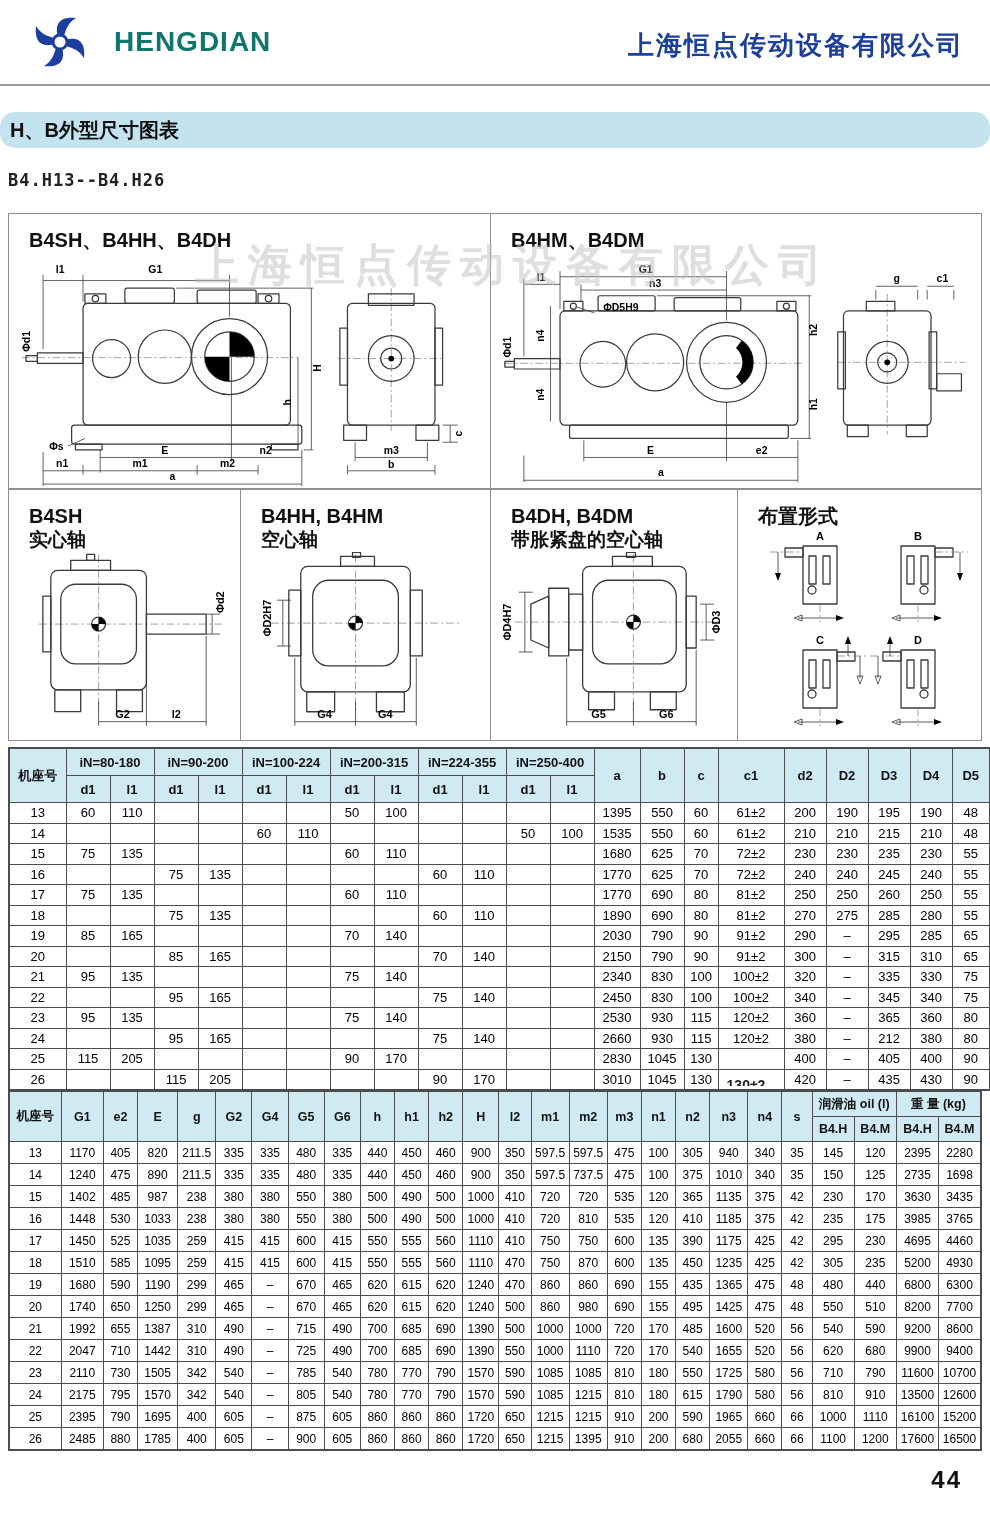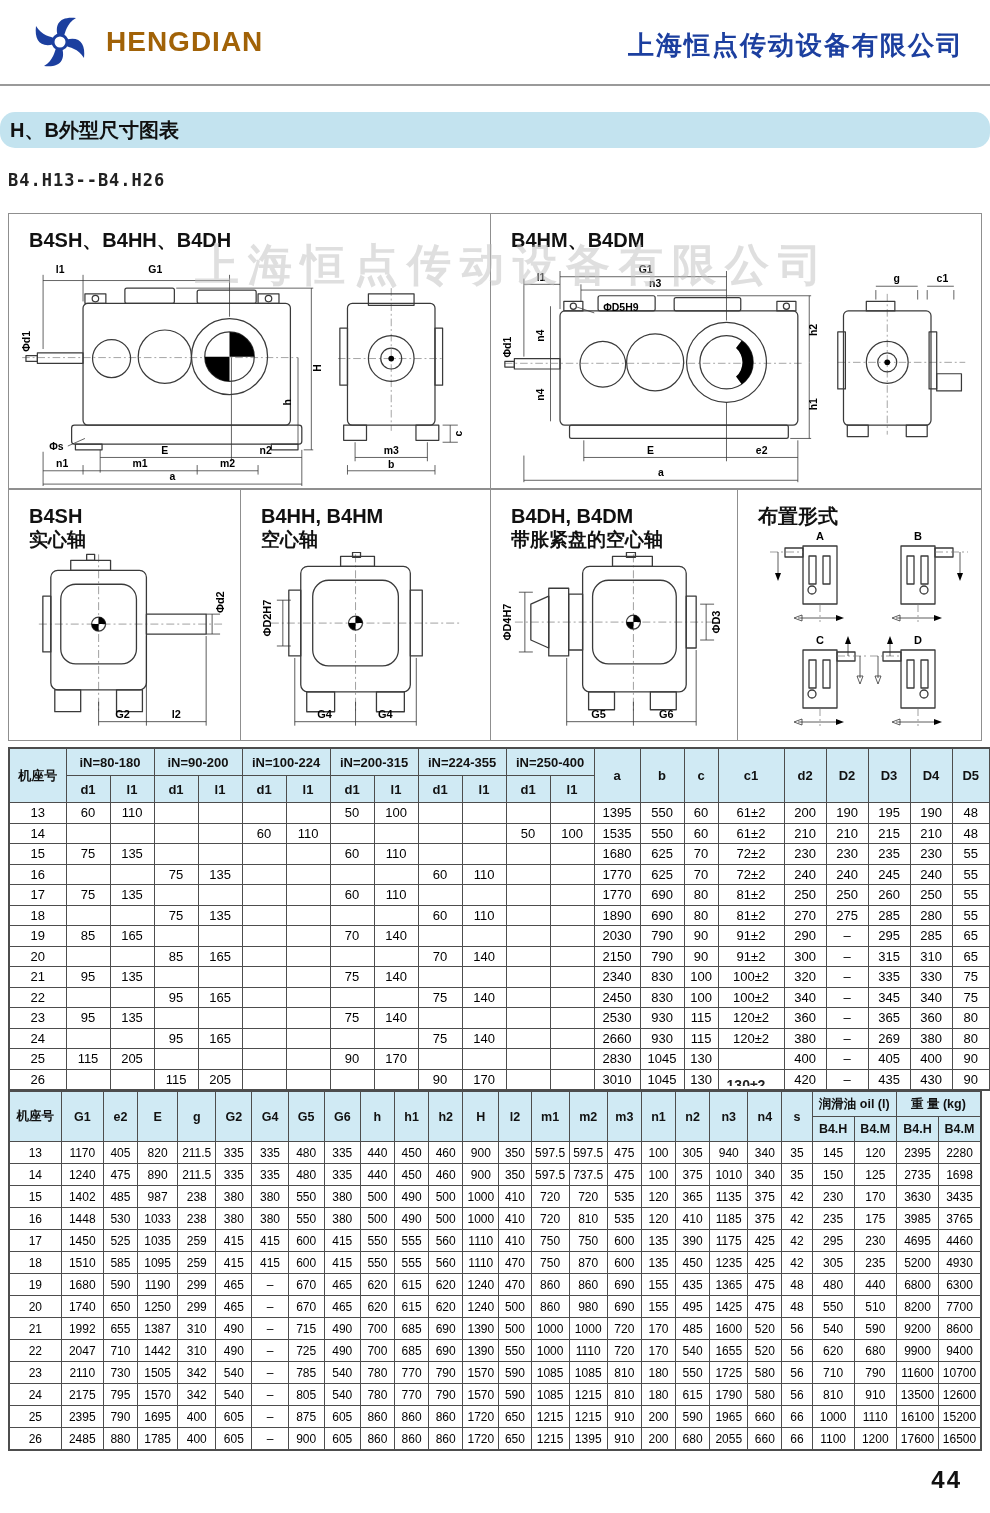--- a/index.html
+++ b/index.html
@@ -2,21 +2,21 @@
 <html><head>
 <meta charset="utf-8">
 <style>
   html,body{margin:0;padding:0;background:#fff;}
   .page{position:relative;width:990px;height:1513px;background:#fff;font-family:"Liberation Sans",sans-serif;overflow:hidden;}
 
   
   .hdr{position:absolute;top:0;left:0;width:990px;height:84px;border-bottom:2px solid #9a9a9a;}
   .logo-wrap{position:absolute;left:30px;top:12px;display:flex;align-items:center;}
   .logo-mark{width:60px;height:60px;}
-  .logo-text{font-size:28px;font-weight:bold;color:#a16207;letter-spacing:1px;margin-left:16px;}
+  .logo-text{font-size:28px;font-weight:bold;color:#0f766e;letter-spacing:1px;margin-left:24px;}
   .company{position:absolute;right:26px;top:28px;font-size:26px;font-weight:bold;color:#1c3f9f;letter-spacing:2px;}
 
   .title-bar{position:absolute;top:112px;left:0;width:990px;height:36px;background:#c3e3ef;font-size:20px;font-weight:bold;color:#111;line-height:36px;padding-left:10px;box-sizing:border-box;border-radius:15px;}
   .model-range{position:absolute;top:170px;left:8px;font-family:"DejaVu Sans Mono",monospace;font-size:17px;font-weight:bold;color:#222;letter-spacing:1px;}
 
   
   .panel{position:absolute;background:#fff;border:1px solid #8f8f8f;box-sizing:border-box;}
   .p-title{font-size:20px;font-weight:bold;color:#111;padding:14px 0 0 20px;line-height:24px;}
   .p-sub{font-size:19px;font-weight:bold;color:#111;padding:0 0 0 20px;line-height:24px;}
   .watermark{position:absolute;top:236px;left:195px;width:640px;font-size:44px;font-weight:bold;color:#c0c0c0;opacity:.5;letter-spacing:9px;z-index:6;pointer-events:none;white-space:nowrap;}
@@ -742,21 +742,21 @@
           <td>75</td>
           <td>140</td>
           <td></td>
           <td></td>
           <td>2660</td>
           <td>930</td>
           <td>115</td>
           <td>120±2</td>
           <td>380</td>
           <td>–</td>
-          <td>269</td>
+          <td>212</td>
           <td>380</td>
           <td>80</td>
         </tr>
         <tr>
           <td>25</td>
           <td>115</td>
           <td>205</td>
           <td></td>
           <td></td>
           <td></td>

